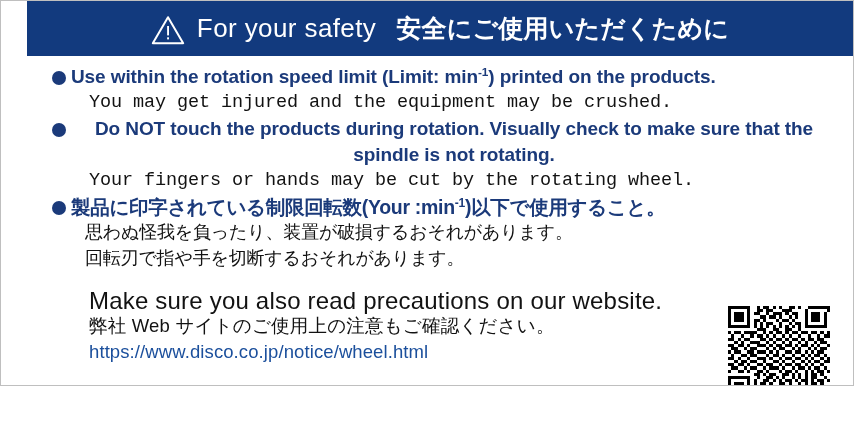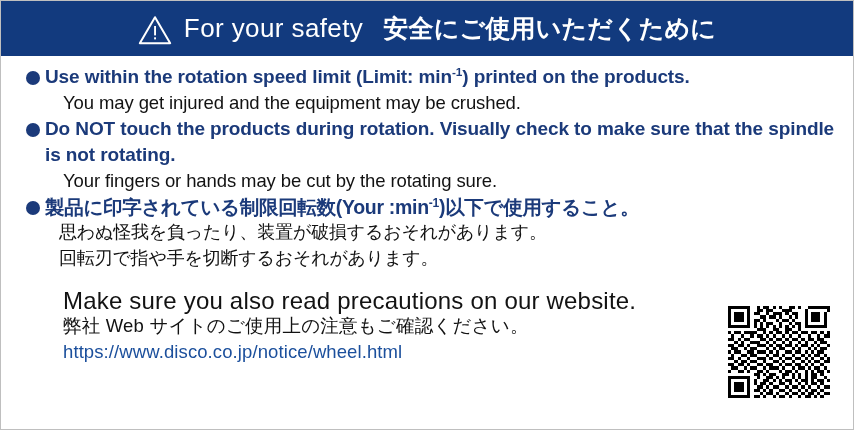--- a/index.html
+++ b/index.html
@@ -6,25 +6,26 @@
     margin: 0;
     padding: 0;
     background: #ffffff;
   }
   body {
     font-family: "Liberation Sans", "DejaVu Sans", sans-serif;
   }
   #safety-notice {
     position: relative;
     width: 854px;
-    height: 430px;
+    height: 386px;
     box-sizing: border-box;
     background: #ffffff;
     border: 1px solid #bfbfbf;
     overflow: hidden;
+    padding-left: 26px;
   }
 
   
   .header-bar {
     height: 55px;
     background: #123a7e;
     display: flex;
     align-items: center;
     justify-content: center;
     gap: 12px;
@@ -69,36 +70,38 @@
     border-radius: 50%;
     background: #1b3a7a;
     margin: 7px 5px 0 7px;
   }
   .bullet-main {
     color: #1b3a7a;
     font-weight: 700;
     font-size: 19px;
     line-height: 26px;
     letter-spacing: -0.1px;
+    text-align: center;
   }
   .bullet-main.ja {
     font-size: 19.5px;
     line-height: 26px;
     letter-spacing: -0.3px;
   }
   .sub-line {
     color: #121212;
     font-weight: 400;
     font-size: 18.5px;
     line-height: 25px;
     margin-left: 40px;
     letter-spacing: -0.1px;
   }
   .sub-line.indent-en {
     margin-left: 44px;
+    font-family: Liberation Mono, monospace;
   }
   .sub-line.ja {
     font-size: 18px;
     letter-spacing: -0.2px;
   }
   .sup {
     font-size: 0.62em;
     vertical-align: super;
     line-height: 0;
   }
@@ -170,21 +173,21 @@
         <div class="bullet-main"><span>Use within the rotation speed limit (Limit: min</span><span class="sup">-1</span><span>) printed on the products.</span></div>
       </div>
       <div class="sub-line indent-en">You may get injured and the equipment may be crushed.</div>
     </div>
 
     <div class="bullet-block">
       <div class="bullet-line">
         <span class="bullet-dot"></span>
         <div class="bullet-main"><span>Do NOT touch the products during rotation. Visually check to make sure that the spindle is not rotating.</span><span class="sup"></span><span></span></div>
       </div>
-      <div class="sub-line indent-en">Your fingers or hands may be cut by the rotating sure.</div>
+      <div class="sub-line indent-en">Your fingers or hands may be cut by the rotating wheel.</div>
     </div>
 
     <div class="bullet-block">
       <div class="bullet-line">
         <span class="bullet-dot"></span>
         <div class="bullet-main ja"><span>製品に印字されている制限回転数(Your :min</span><span class="sup">-1</span><span>)以下で使用すること。</span></div>
       </div>
       <div class="sub-line ja">思わぬ怪我を負ったり、装置が破損するおそれがあります。</div>
     </div>
 

